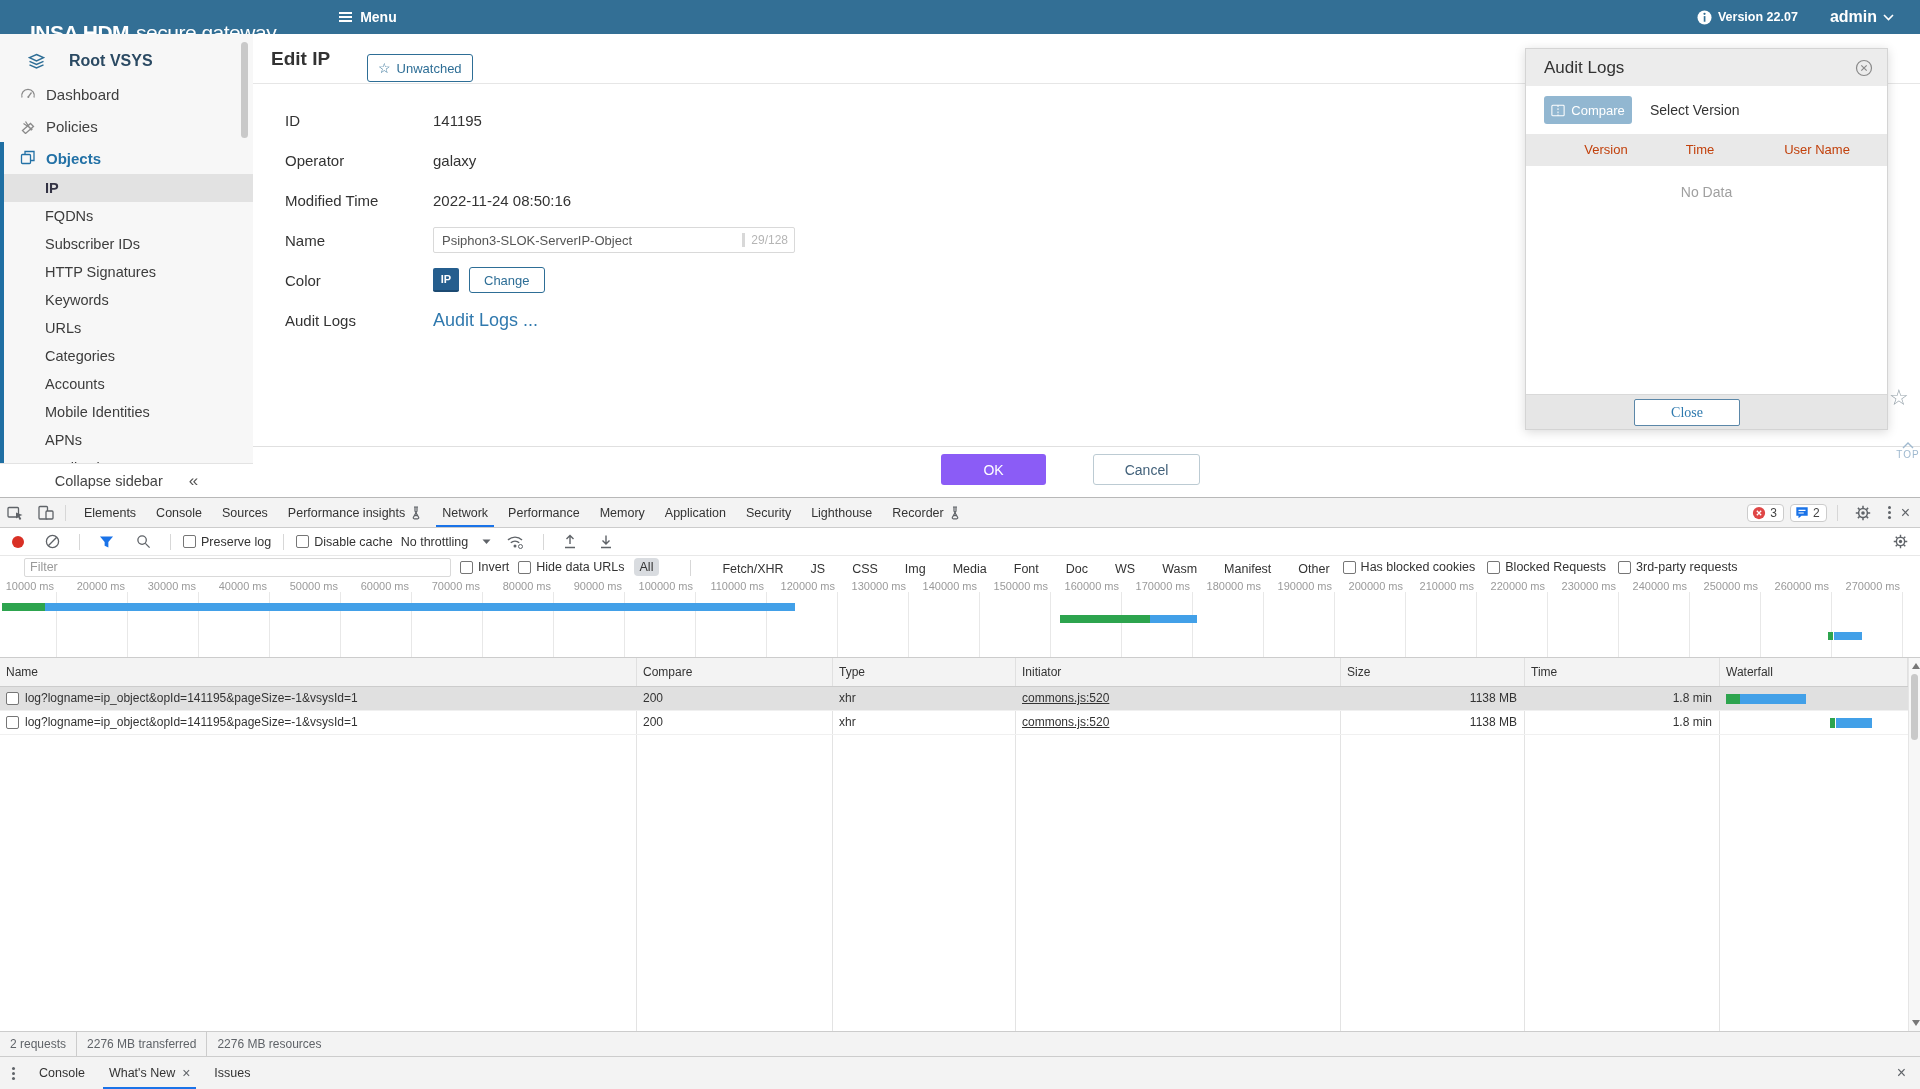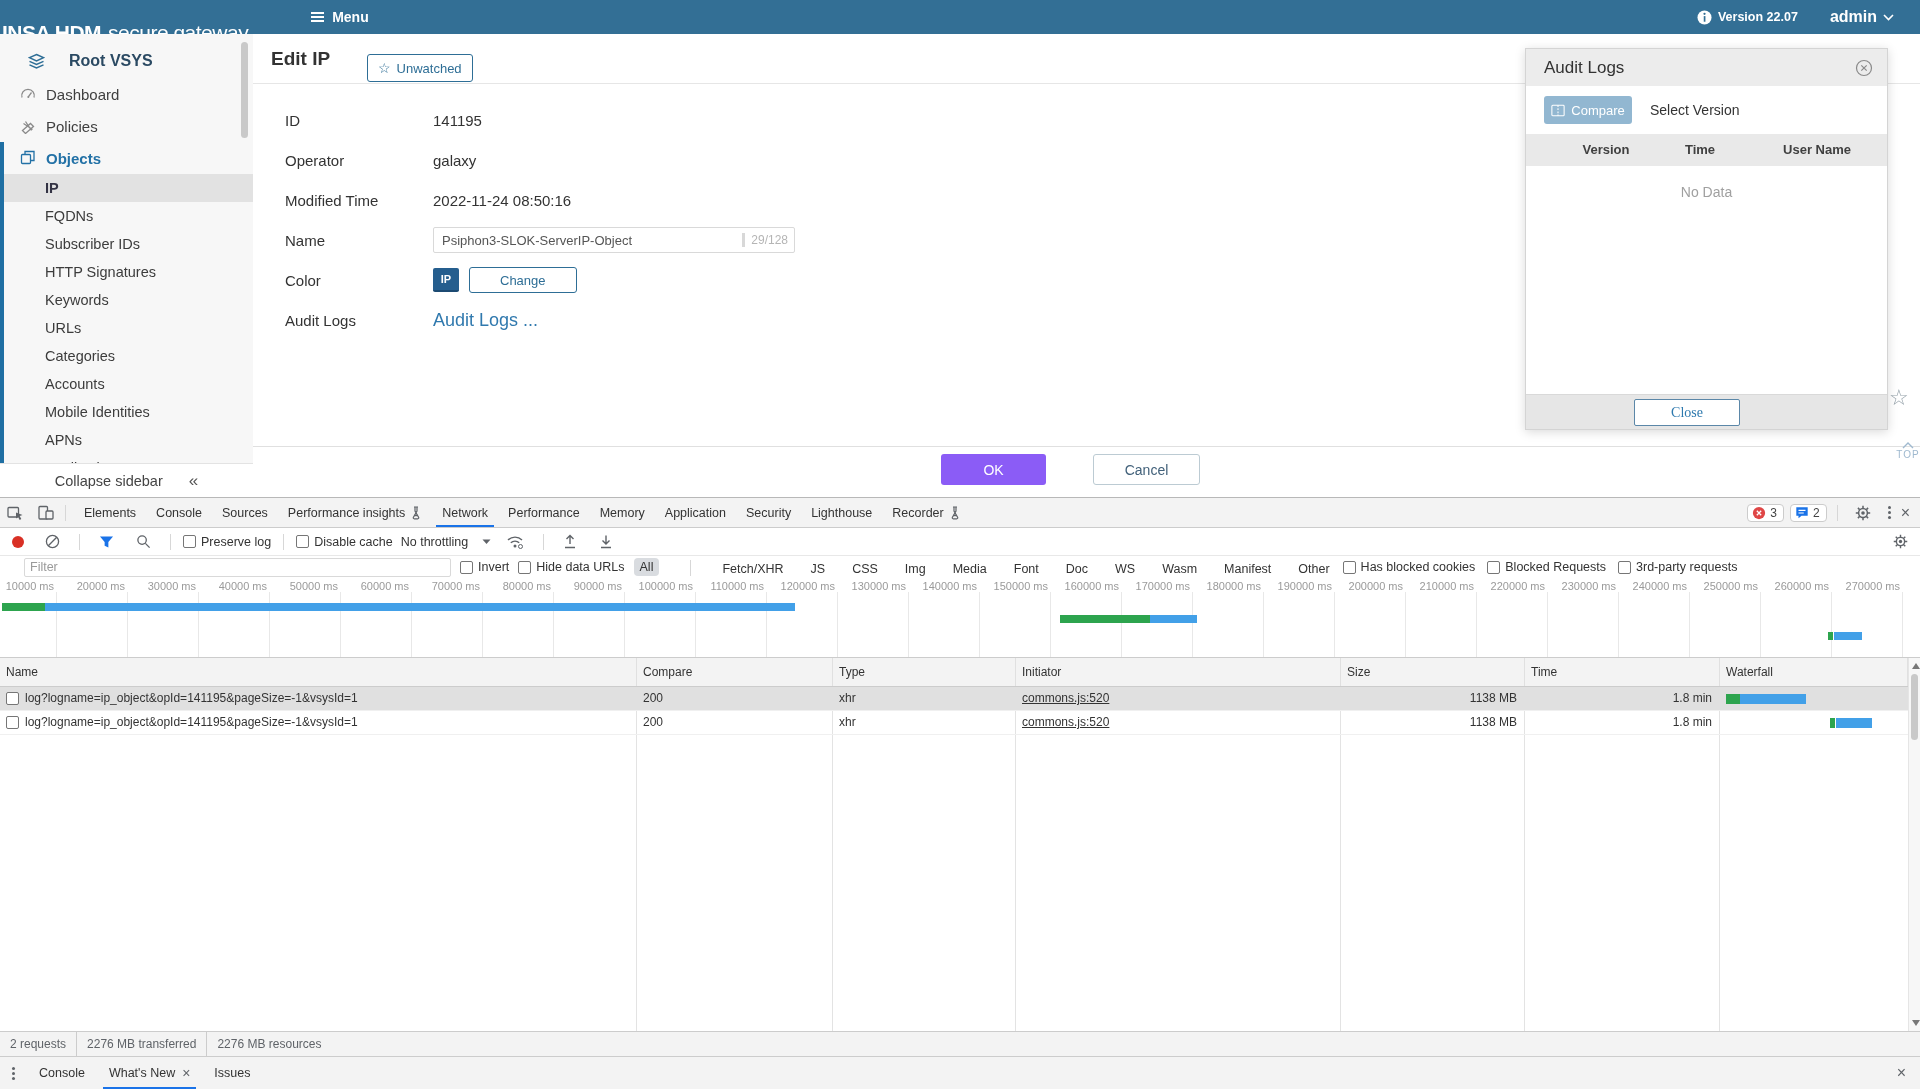--- a/index.html
+++ b/index.html
@@ -3,21 +3,21 @@
 <meta charset="utf-8">
 <style>
   html,body{margin:0;padding:0;background:#e8e8e8;}
   .app{position:relative;width:1920px;height:1089px;background:#fff;overflow:hidden;
        font-family:"Liberation Sans",sans-serif;color:#333;}
   :root{--brand:#336f95;--accent:#2e6e96;--dt:#1a73e8;--green:#2da44e;--blue:#42a0e8;--red:#df4646;}
 
   
   .topbar{position:absolute;left:0;top:0;width:1920px;height:34px;background:var(--brand);
           display:flex;align-items:center;color:#fff;}
-  .logo{display:flex;align-items:baseline;gap:7px;padding-left:2px;letter-spacing:-0.5px;margin-top:32px;}
+  .logo{display:flex;align-items:baseline;gap:7px;padding-left:30px;letter-spacing:-0.5px;margin-top:32px;}
   .logo .l1{font-size:21px;font-weight:bold;}
   .logo .l2{font-size:21px;font-weight:normal;}
   .menu{display:flex;align-items:center;gap:7px;margin-left:62px;font-size:14px;font-weight:bold;cursor:pointer;}
   .top-right{margin-left:auto;display:flex;align-items:center;gap:10px;padding-right:26px;}
   .version{display:flex;align-items:center;gap:6px;font-size:12.5px;font-weight:bold;}
   .user{display:flex;align-items:center;gap:6px;font-size:16px;font-weight:bold;margin-left:22px;cursor:pointer;}
 
   
   .sidebar{position:absolute;left:0;top:34px;width:253px;height:429px;background:#f7f7f7;overflow:hidden;padding-top:10px;box-sizing:border-box;}
   .side-root{height:34px;display:flex;align-items:center;gap:24px;padding-left:28px;font-size:16px;font-weight:bold;color:#2b4a63;}
@@ -42,39 +42,39 @@
   .rows{position:absolute;left:0;top:66px;width:1100px;}
   .frow{height:40px;display:flex;align-items:center;}
   .flabel{width:148px;padding-left:32px;font-size:15px;color:#333;}
   .fvalue{font-size:15px;color:#333;}
   .tinput{width:362px;height:26px;border:1px solid #d9d9d9;border-radius:2px;display:flex;align-items:center;box-sizing:border-box;background:#fff;}
   .tinput input{border:none;outline:none;flex:1;font-size:13px;color:#555;padding:0 8px;font-family:"Liberation Sans",sans-serif;background:transparent;}
   .caret{width:3px;height:14px;background:#d8d8d8;margin-right:6px;}
   .counter{font-size:12px;color:#b5b5b5;padding-right:6px;}
   .ip-badge{width:26px;height:22px;background:#255e8e;border-bottom:2px solid #1c4a72;border-radius:2px;color:#fff;
             font-size:11px;font-weight:bold;display:flex;align-items:center;justify-content:center;}
-  .change-btn{height:24px;padding:0 30px;margin-left:10px;border:1px solid var(--accent);border-radius:3px;background:#fff;
+  .change-btn{height:24px;padding:0 14px;margin-left:10px;border:1px solid var(--accent);border-radius:3px;background:#fff;
               color:var(--accent);font-size:13px;display:flex;align-items:center;cursor:pointer;}
   .audit-link{font-size:18px;color:#3079ae;cursor:pointer;}
   .form-footer{position:absolute;left:0;top:412px;width:1667px;height:51px;border-top:1px solid #e0e0e0;}
   .ok-btn{position:absolute;left:688px;top:7px;width:105px;height:31px;background:#8b5cf6;color:#fff;border:none;
           border-radius:3px;font-size:14px;cursor:pointer;font-family:"Liberation Sans",sans-serif;}
   .cancel-btn{position:absolute;left:840px;top:7px;width:107px;height:31px;background:#fff;color:#42617a;
           border:1px solid #bccbd3;border-radius:3px;font-size:14px;cursor:pointer;font-family:"Liberation Sans",sans-serif;}
 
   
   .panel{position:absolute;left:1525px;top:48px;width:363px;height:382px;background:#fff;border:1px solid #d4d4d4;
          box-shadow:0 2px 10px rgba(0,0,0,.15);box-sizing:border-box;z-index:5;}
   .panel-h{height:37px;background:#ececec;display:flex;align-items:center;padding:0 14px 0 18px;font-size:17px;color:#333;}
   .panel-close{margin-left:auto;cursor:pointer;display:flex;}
   .cmp-row{height:48px;display:flex;align-items:center;padding-left:18px;}
   .cmp-btn{width:88px;height:28px;background:#92b7d1;border:none;border-radius:3px;color:#fff;font-size:13px;
            display:flex;align-items:center;justify-content:center;gap:6px;cursor:pointer;}
   .selver{margin-left:18px;font-size:14px;color:#333;cursor:pointer;}
-  .pcols{position:relative;height:32px;background:#e9e9e9;font-size:13px;font-weight:bold;color:#404040;}
+  .pcols{position:relative;height:32px;background:#e9e9e9;font-size:13px;font-weight:normal;color:#c2410c;}
   .pcols span{position:absolute;top:0;line-height:32px;text-align:center;}
   .nodata{position:absolute;left:0;top:135px;width:100%;text-align:center;font-size:14px;color:#a0a0a0;}
   .panel-f{position:absolute;left:0;bottom:0;width:100%;height:35px;background:#e6e6e6;border-top:1px solid #d9d9d9;box-sizing:border-box;}
   .close-btn{position:absolute;left:108px;top:4px;width:106px;height:27px;background:#fff;border:1px solid #5b87a8;
              border-radius:2px;color:#2e79ae;font-size:14px;cursor:pointer;font-family:Liberation Serif, serif;}
   .fav-star{position:absolute;left:1889px;top:385px;font-size:22px;color:#97a3ab;cursor:pointer;}
   .to-top{position:absolute;left:1893px;top:441px;width:30px;text-align:center;color:#9fb9cf;font-size:10px;
           letter-spacing:1px;cursor:pointer;line-height:9px;}
 
   

